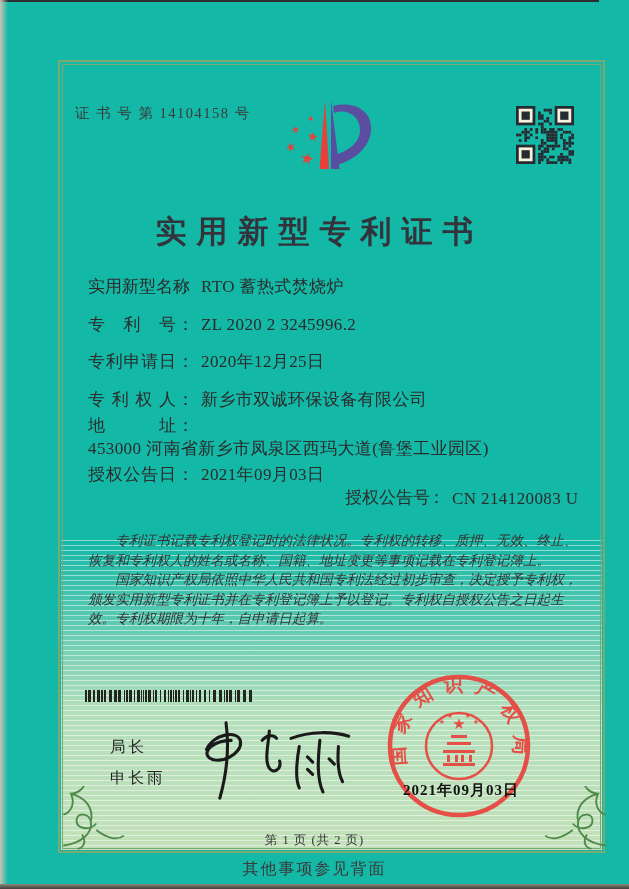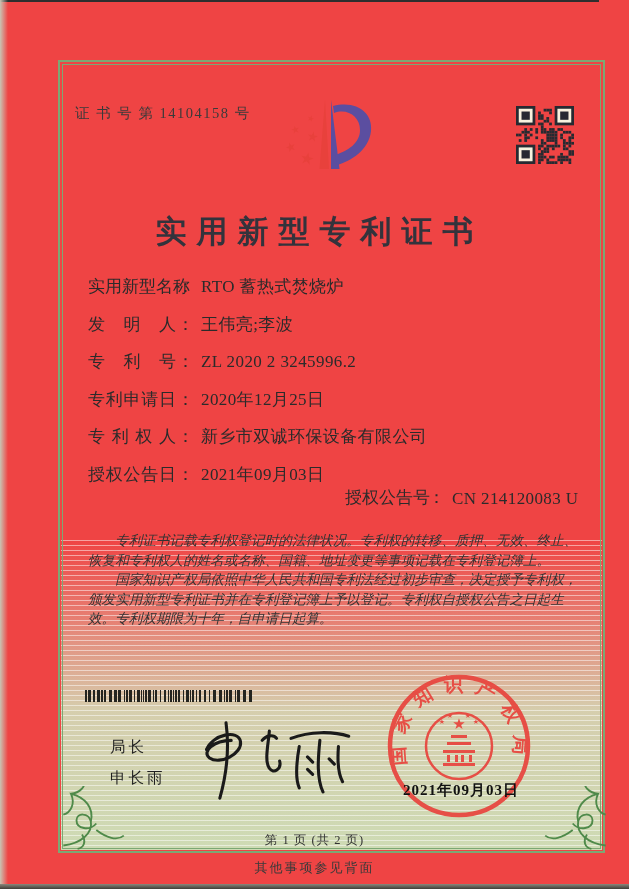--- a/index.html
+++ b/index.html
@@ -1,17 +1,17 @@
 <!DOCTYPE html>
 <html style="--seal-red: #e8453e; --frame-green: #7ca874; --ornament-green: #4f8a4a; --logo-red: #e8413c; --logo-purple: #5b4ea0; --ink: #2b2b2b;"><head>
 <meta charset="utf-8">
 <style>
   html,body{margin:0;padding:0;background:#888;}
   .page{position:relative;width:629px;height:889px;margin:0 auto;overflow:hidden;
-        background:#ef4444;font-family:"Liberation Serif","DejaVu Serif",serif;color:#2b2b2b;}
+        background:#14b8a6;font-family:"Liberation Serif","DejaVu Serif",serif;color:#2b2b2b;}
   
   .edge-top{position:absolute;top:0;left:0;right:30px;height:2px;background:#2e2e2e;z-index:9;}
   .edge-left{position:absolute;top:0;left:0;bottom:0;width:8px;z-index:9;
              background:linear-gradient(90deg,#c9c4b3,rgba(201,196,179,0));}
   .edge-bottom{position:absolute;bottom:0;left:0;right:0;height:5px;z-index:9;
                background:linear-gradient(180deg,#8b887c,#3f3e38);}
   
   .frame{position:absolute;left:58px;top:60px;right:24px;bottom:36px;
          border:2px solid var(--frame-green);z-index:2;pointer-events:none;}
   .frame-inner{position:absolute;inset:2px;border:1px solid var(--frame-green);}
@@ -39,21 +39,21 @@
   .barcode{position:absolute;left:85px;top:690px;z-index:3;}
   .signer{position:absolute;left:110px;top:731px;z-index:3;font-size:15.5px;line-height:31px;color:#1f1f1f;letter-spacing:3px;}
   .signature{position:absolute;left:192px;top:716px;z-index:4;}
   .seal{position:absolute;left:385px;top:672px;z-index:4;opacity:0.93;}
   .seal-date{position:absolute;left:403px;top:781px;z-index:5;font-size:15px;font-weight:600;
              color:#111;letter-spacing:1px;}
   .ornament{position:absolute;z-index:2;}
   .ornament.left{left:60px;top:786px;}
   .ornament.right{left:543px;top:786px;transform:scaleX(-1);}
   .pageinfo{position:absolute;left:0;right:0;top:832px;z-index:3;text-align:center;font-size:12.5px;color:#333;letter-spacing:1px;}
-  .backnote{position:absolute;left:0;right:0;top:859px;z-index:3;text-align:center;font-size:13px;color:#3a3a3a;letter-spacing:2px;}
+  .backnote{position:absolute;left:0;right:0;top:859px;z-index:3;text-align:center;font-size:16px;color:#3a3a3a;letter-spacing:2px;}
   svg{display:block;}
 </style>
 </head>
 <body>
 
 <div class="page">
 
   <div class="green-band"></div>
   <div class="frame">
       <div class="frame-inner"></div>
@@ -209,30 +209,30 @@
       <rect x="5.52" y="44.19" width="8.29" height="8.29"></rect>
     </svg>
 
   <div class="title">实用新型专利证书</div>
 
   <div class="fields">
       <div class="frow">
         <span><span class="flabel">实用新型名称</span><span class="fcolon">：</span><span class="fvalue">RTO 蓄热式焚烧炉</span></span>
       </div>
       <div class="frow">
-        <span><span class="flabel">发明人</span><span class="fcolon">：</span><span class="fvalue">王伟亮;李波</span></span>
-      </div>
-      <div class="frow">
         <span><span class="flabel">专利号</span><span class="fcolon">：</span><span class="fvalue">ZL 2020 2 3245996.2</span></span>
       </div>
       <div class="frow">
         <span><span class="flabel">专利申请日</span><span class="fcolon">：</span><span class="fvalue">2020年12月25日</span></span>
       </div>
       <div class="frow">
         <span><span class="flabel">专利权人</span><span class="fcolon">：</span><span class="fvalue">新乡市双诚环保设备有限公司</span></span>
+      </div>
+      <div class="frow">
+        <span><span class="flabel">地址</span><span class="fcolon">：</span><span class="fvalue">453000 河南省新乡市凤泉区西玛大道(鲁堡工业园区)</span></span>
       </div>
       <div class="frow">
         <span><span class="flabel">授权公告日</span><span class="fcolon">：</span><span class="fvalue">2021年09月03日</span></span>
         <span class="fgroup2">
           <span class="flabel">授权公告号</span>
           <span class="fcolon">：</span>
           <span class="fvalue">CN 214120083 U</span>
         </span>
       </div>
     </div>

